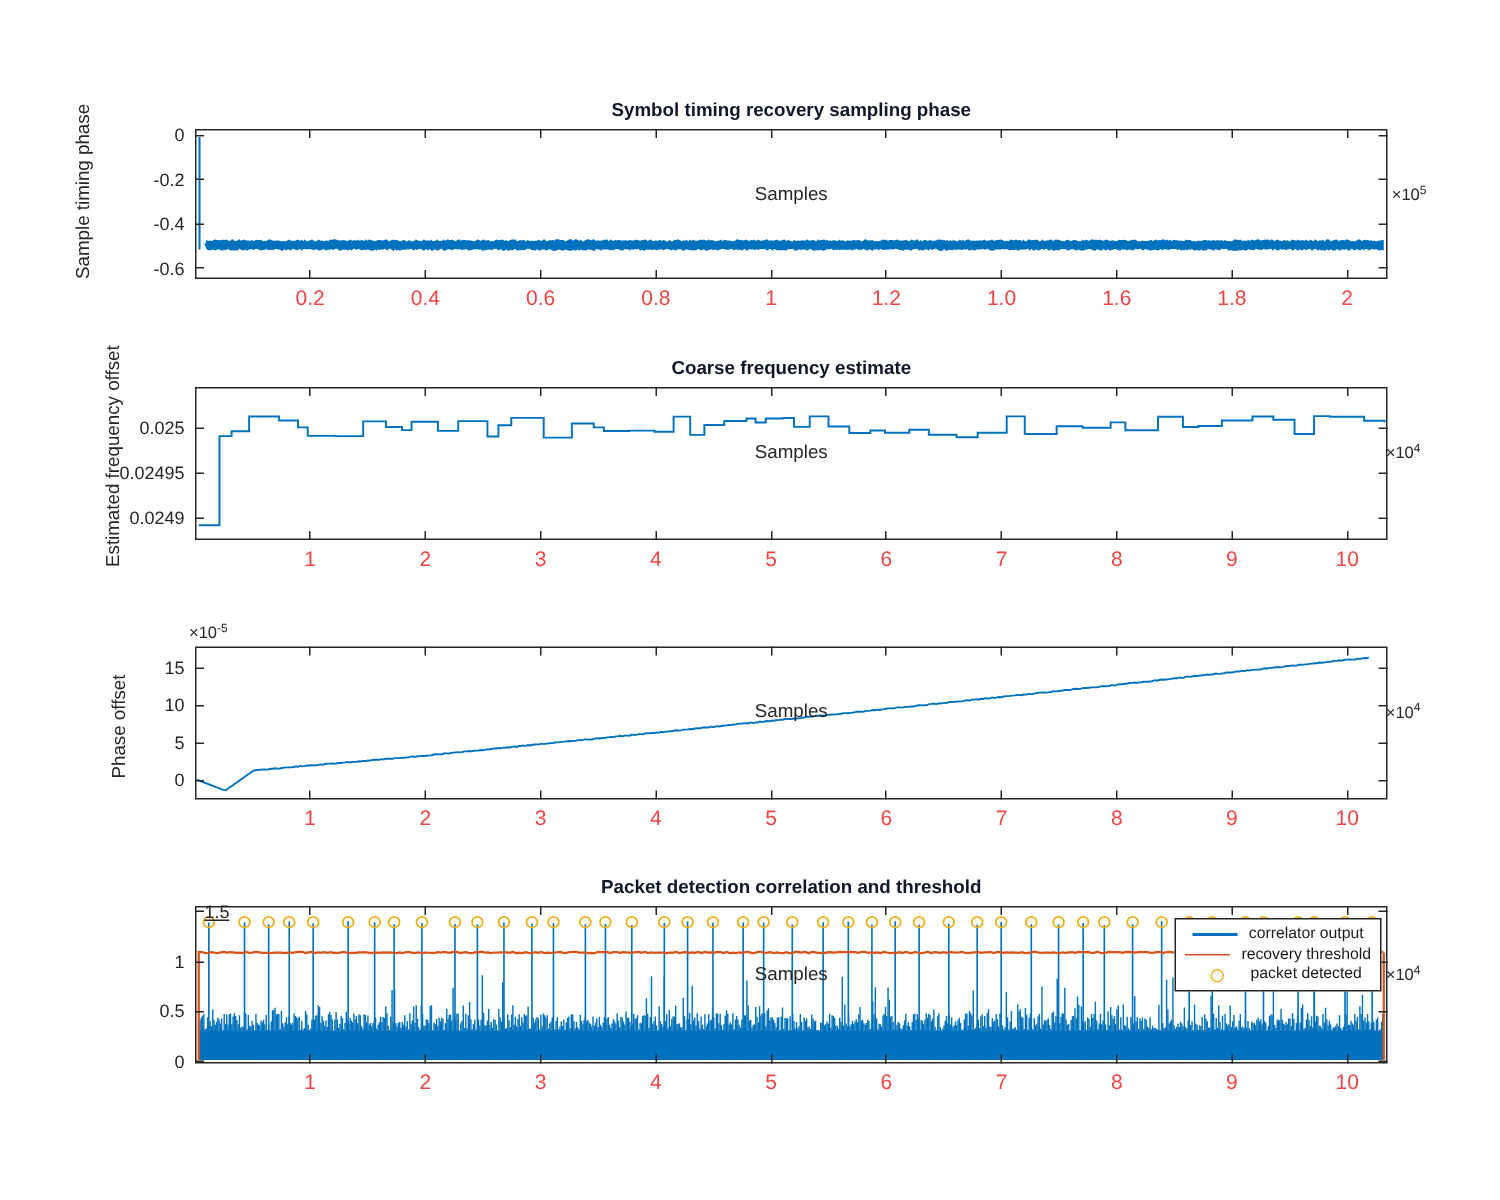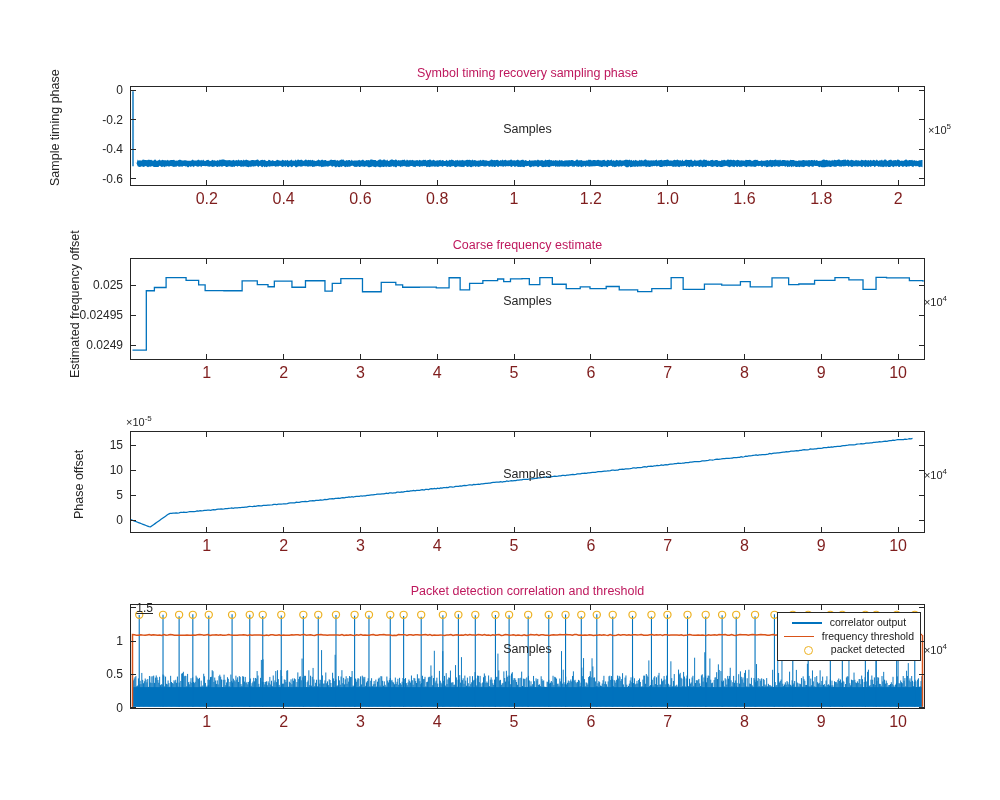--- a/index.html
+++ b/index.html
@@ -4,25 +4,25 @@
 <style>
   html,body{margin:0;padding:0;background:#ffffff;}
   body{width:1000px;height:800px;font-family:"Liberation Sans",sans-serif;color:#262626;overflow:hidden;}
   .figure{position:relative;width:1000px;height:800px;background:#ffffff;}
   .fig-title{position:absolute;left:0;top:32px;width:1000px;text-align:center;
              font-size:19px;font-weight:bold;color:#1a1a1a;letter-spacing:.1px;}
   .panel{position:absolute;}
   .axes{position:absolute;left:0;top:0;right:0;bottom:0;
         border:1.1px solid #262626;background:#ffffff;box-sizing:border-box;overflow:hidden;}
   .sub-title{position:absolute;left:0;width:100%;text-align:center;top:-20px;
-             font-size:12.5px;font-weight:normal;color:#be185d;white-space:nowrap;}
+             font-size:12.5px;font-weight:bold;color:#0f172a;white-space:nowrap;}
   .xlabel{position:absolute;left:0;width:100%;text-align:center;font-size:12.5px;color:#262626;}
   .ylabel{position:absolute;font-size:12.5px;color:#262626;white-space:nowrap;
           transform-origin:0 0;transform:rotate(-90deg);}
-  .tick-x{position:absolute;font-size:16px;color:#7f1d1d;transform:translateX(-50%);white-space:nowrap;}
+  .tick-x{position:absolute;font-size:14px;color:#ef4444;transform:translateX(-50%);white-space:nowrap;}
   .tick-y{position:absolute;font-size:12px;color:#262626;transform:translateY(-50%);
           text-align:right;white-space:nowrap;}
   .expo{position:absolute;font-size:11px;color:#262626;white-space:nowrap;}
   .expo sup{font-size:8px;vertical-align:super;}
   .tickmark{position:absolute;background:#262626;}
   svg.plot{position:absolute;left:0;top:0;width:100%;height:100%;display:block;}
   .legend{position:absolute;background:#ffffff;border:1px solid #262626;
           padding:3px 6px 3px 4px;font-size:10.5px;color:#1a1a1a;line-height:13.5px;z-index:5;}
   .legend-row{display:flex;align-items:center;height:13.5px;white-space:nowrap;justify-content:center;}
   .legend-key{width:34px;height:13px;margin-right:6px;position:relative;flex:none;}
@@ -1233,21 +1233,21 @@
       <div class="legend-row">
         <span class="legend-key">
             <span class="ln" style="background:#0072BD;"></span>
           </span>
         <span>correlator output</span>
       </div>
       <div class="legend-row">
         <span class="legend-key">
             <span class="ln" style="background:#D95319;"></span>
           </span>
-        <span>frequency threshold</span>
+        <span>recovery threshold</span>
       </div>
       <div class="legend-row">
         <span class="legend-key">
             <span class="circ"></span>
           </span>
         <span>packet detected</span>
       </div>
     </div>
     <div class="xlabel" style="left:0;top:38px;">Samples</div>
     <div class="expo" style="right:-22px;top:38px;"><span>×10</span><sup>4</sup></div>

